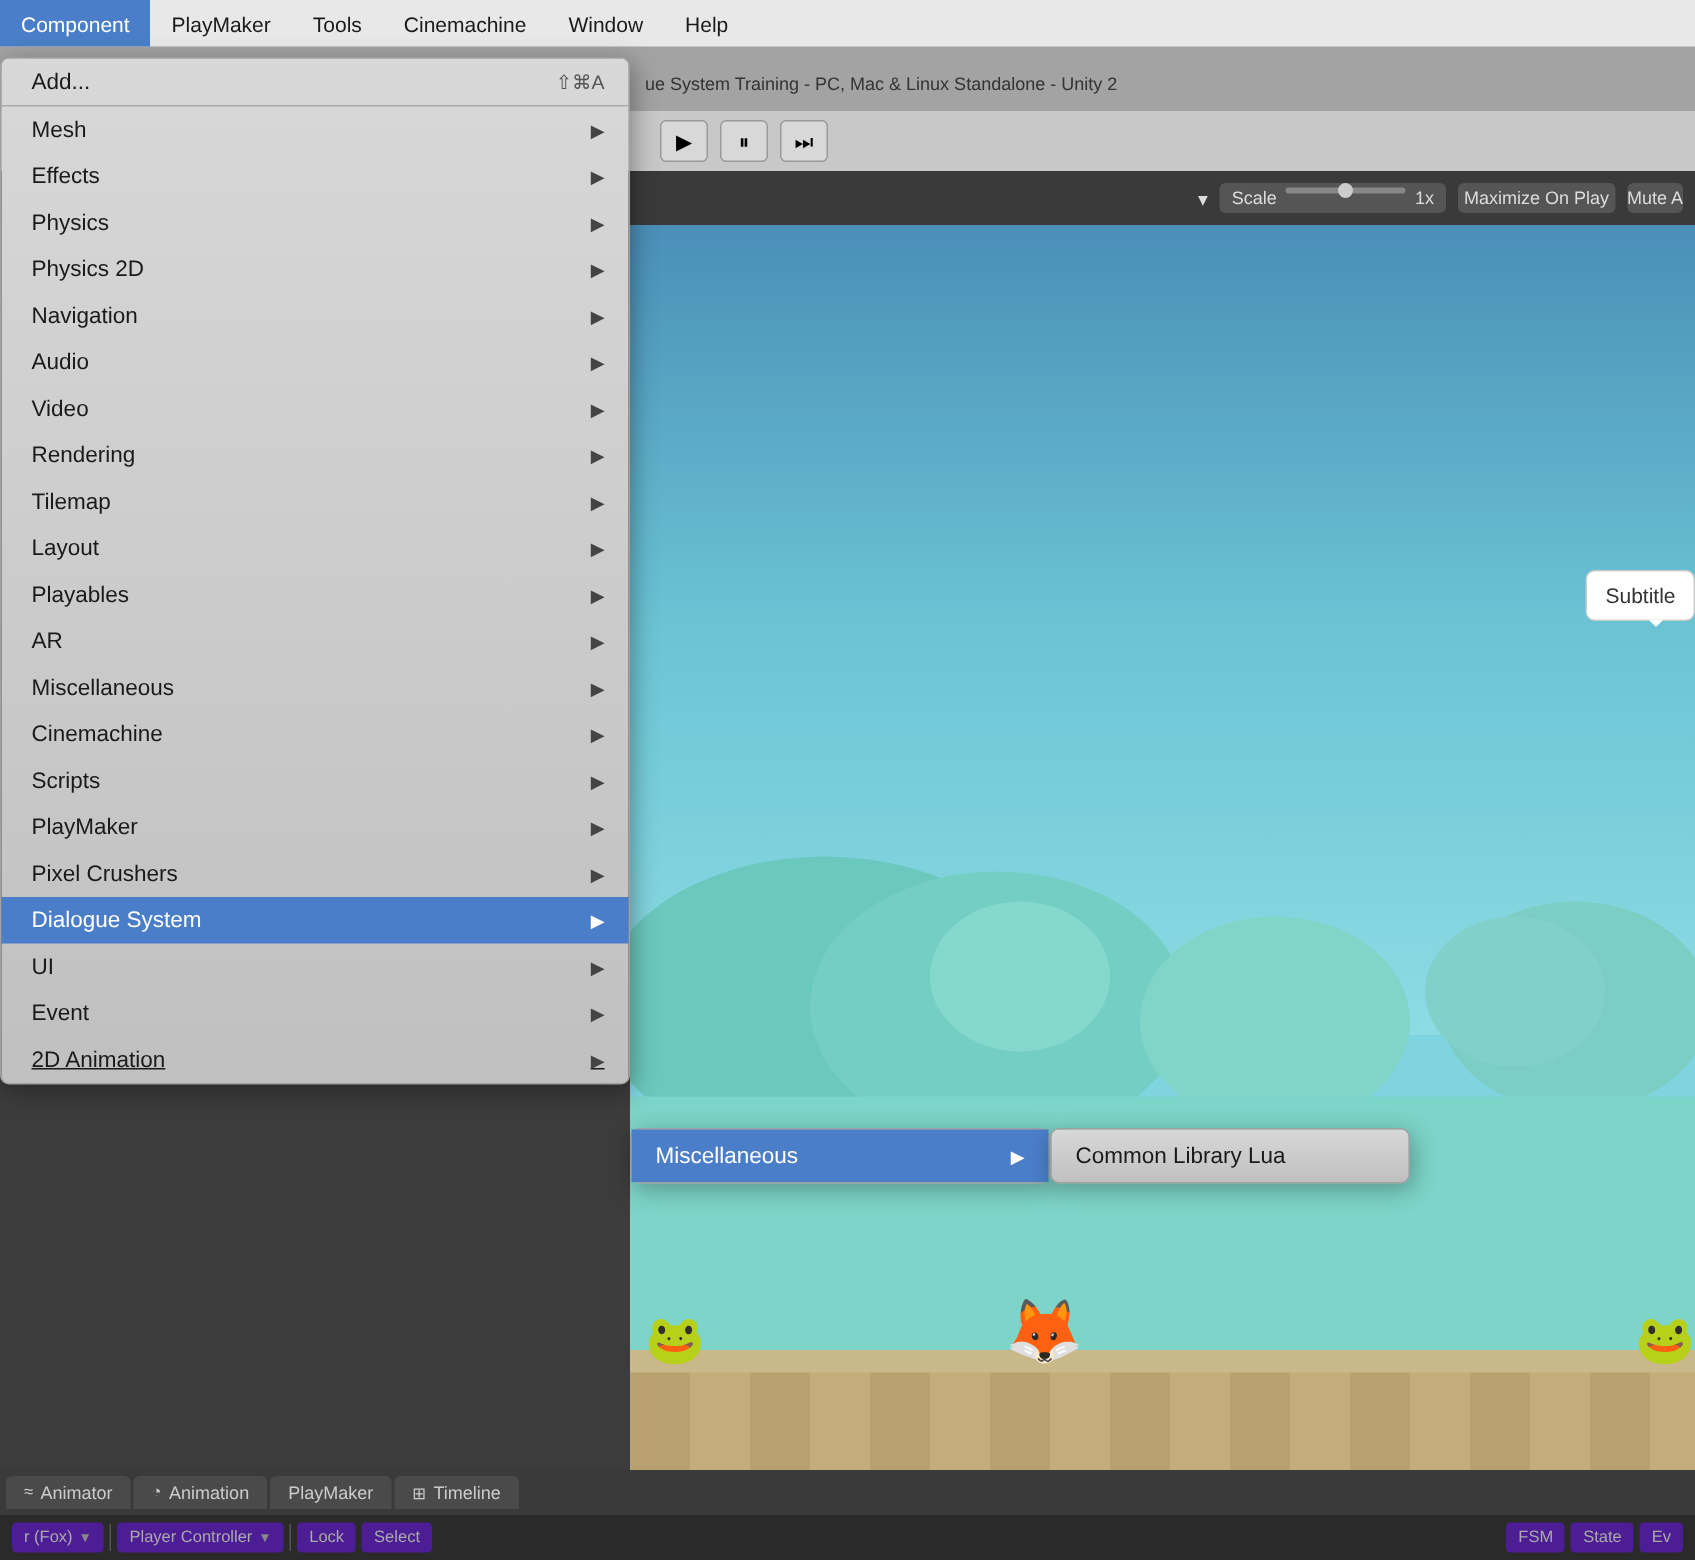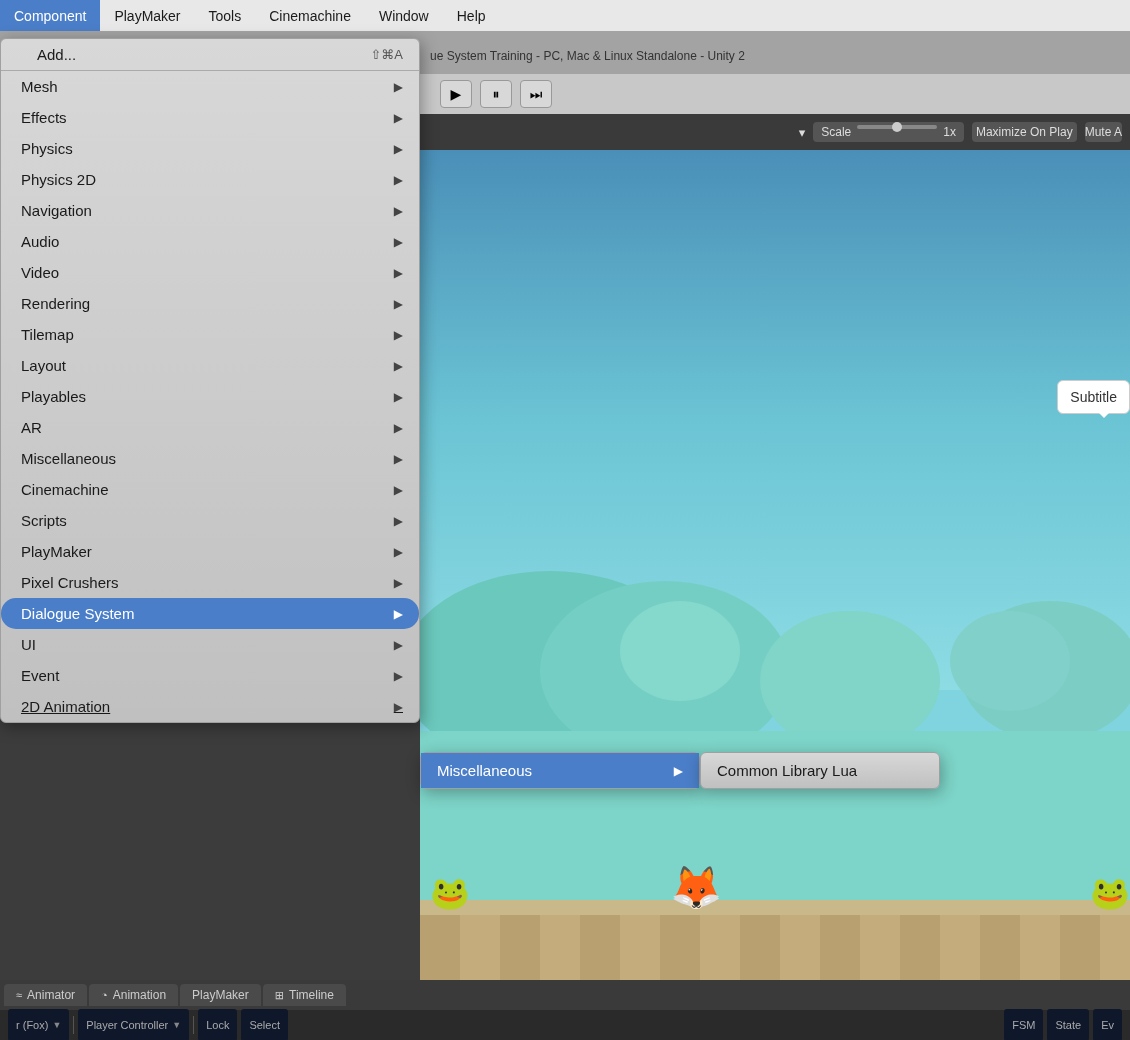--- a/index.html
+++ b/index.html
@@ -236,30 +236,28 @@
       align-items: center;
       justify-content: space-between;
       padding: 7px 16px 7px 20px;
       font-size: 15px;
       color: #1a1a1a;
       cursor: pointer;
       position: relative;
     }
     .dropdown-item:first-child {
       border-radius: 6px 6px 0 0;
-      margin-left: 16px;
     }
     .dropdown-item:last-child {
       border-radius: 0 0 6px 6px;
       text-decoration: underline;
     }
     .dropdown-item.highlighted {
       background: #4a7ec8;
       color: white;
-      border-radius: 15px;
     }
     .dropdown-item .shortcut {
       font-size: 13px;
       color: #555;
       display: flex;
       align-items: center;
       gap: 2px;
     }
     .dropdown-item .arrow {
       font-size: 12px;
@@ -365,23 +363,23 @@
       padding: 0 8px;
       gap: 4px;
       font-size: 11px;
       color: #aaa;
     }
     .status-section {
       display: flex;
       align-items: center;
       gap: 4px;
       padding: 2px 8px;
-      background: #0f172a;
+      background: #4c1d95;
       border-radius: 3px;
-      height: 32px;
+      height: 20px;
     }
     .status-section .dropdown-arrow {
       font-size: 9px;
       color: #888;
     }
     .status-separator {
       width: 1px;
       height: 18px;
       background: #555;
     }

